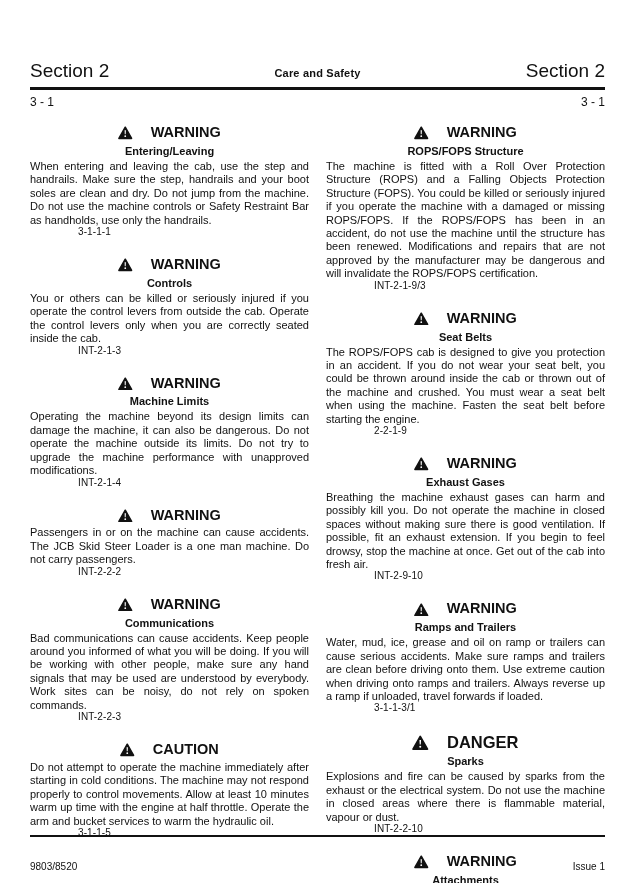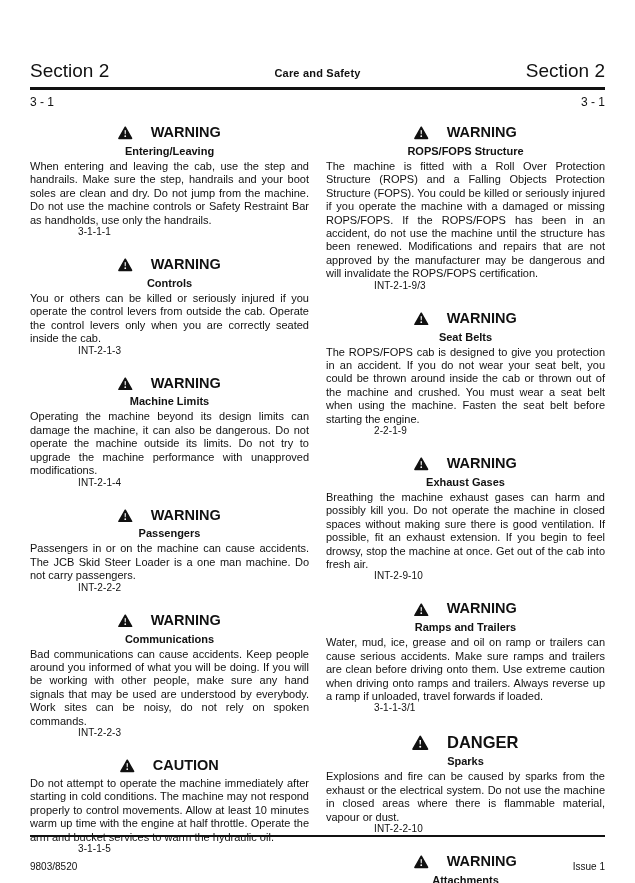--- a/index.html
+++ b/index.html
@@ -110,21 +110,20 @@
             <div class="notice-heading">
               <span class="notice-icon">
                 <svg viewBox="0 0 24 22">
                   <path d="M12 2 L22.5 20.5 H1.5 Z" fill="#111" stroke="#111" stroke-width="2.5" stroke-linejoin="round"></path>
                   <path d="M10.85 7.2 h2.3 l-0.4 6.6 h-1.5 Z" fill="#fff"></path>
                   <circle cx="12" cy="16.9" r="1.45" fill="#fff"></circle>
                 </svg>
               </span>
               <span>WARNING</span>
             </div>
-            <div class="notice-subtitle">Passengers</div>
             <div class="notice-body">Passengers in or on the machine can cause accidents. The JCB Skid Steer Loader is a one man machine. Do not carry passengers.</div>
             <div class="notice-code">INT-2-2-2</div>
           </div>
           <div class="notice">
             <div class="notice-heading">
               <span class="notice-icon">
                 <svg viewBox="0 0 24 22">
                   <path d="M12 2 L22.5 20.5 H1.5 Z" fill="#111" stroke="#111" stroke-width="2.5" stroke-linejoin="round"></path>
                   <path d="M10.85 7.2 h2.3 l-0.4 6.6 h-1.5 Z" fill="#fff"></path>
                   <circle cx="12" cy="16.9" r="1.45" fill="#fff"></circle>

